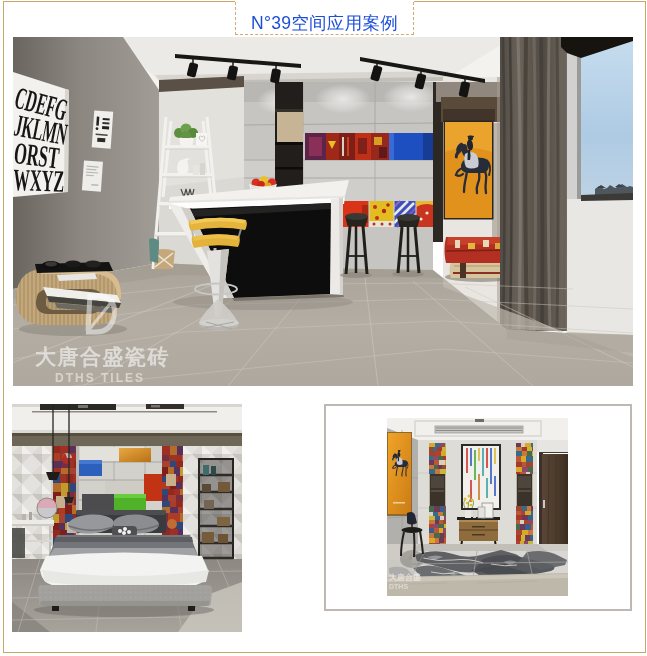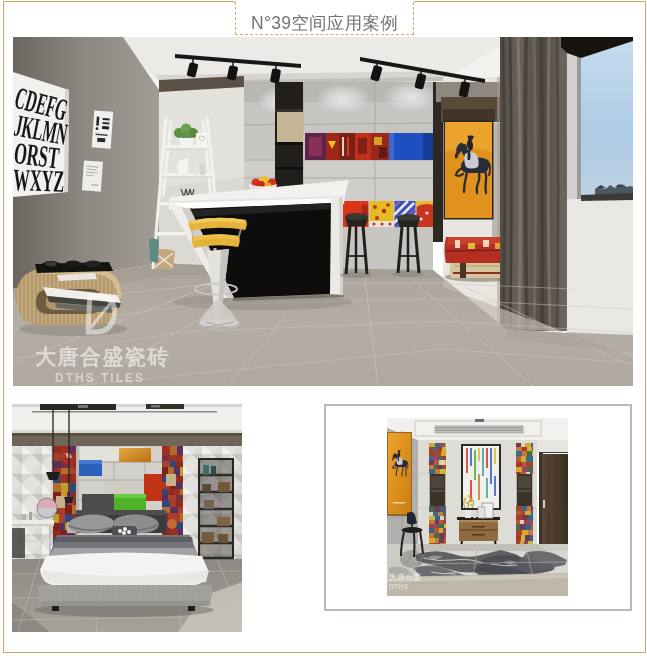--- a/index.html
+++ b/index.html
@@ -6,21 +6,21 @@
 .abs{position:absolute;}
 svg{display:block;}
 </style>
 </head>
 <body>
 
 <div class="abs" style="left:2.5px;top:1px;width:641px;height:650px;border:1.5px solid #c9a76b;"></div>
 
 <div class="abs" style="left:235px;top:-8px;width:179px;height:43px;background:#ffffff;border:1.5px dashed #d2ac6c;box-sizing:border-box;"></div>
 
-<div class="abs" style="left:235px;top:11px;width:179px;text-align:center;font-size:17.5px;color:#737373;letter-spacing:0.3px;">N°39空间应用案例</div>
+<div class="abs" style="left:235px;top:11px;width:179px;text-align:center;font-size:17.5px;color:#1d4ed8;letter-spacing:0.3px;">N°39空间应用案例</div>
 
 <svg class="abs" style="left:13px;top:37px" width="620" height="349" viewBox="0 0 620 349">
 <defs>
 <linearGradient id="mwall" x1="0" y1="0" x2="1" y2="0">
 <stop offset="0" stop-color="#6b6560"></stop>
         <stop offset="0.45" stop-color="#8c8680"></stop>
         <stop offset="1" stop-color="#a29c96"></stop>
 </linearGradient>
 <linearGradient id="msky" x1="0" y1="0" x2="0" y2="1">
 <stop offset="0" stop-color="#c6dcee"></stop>

